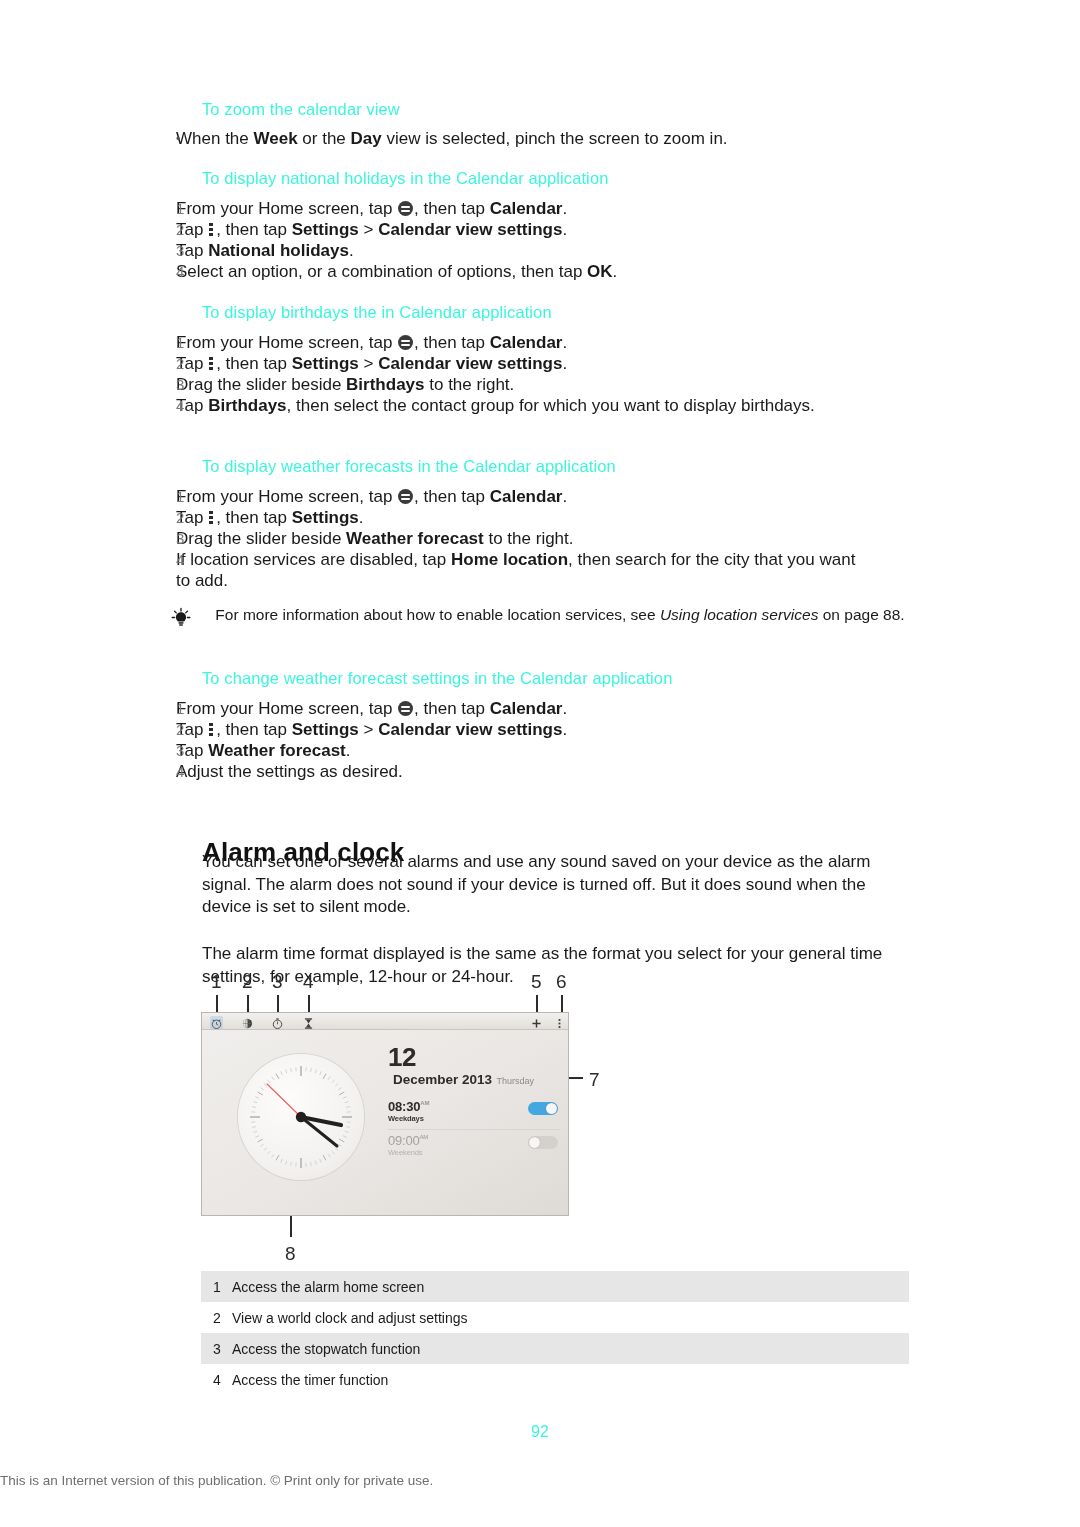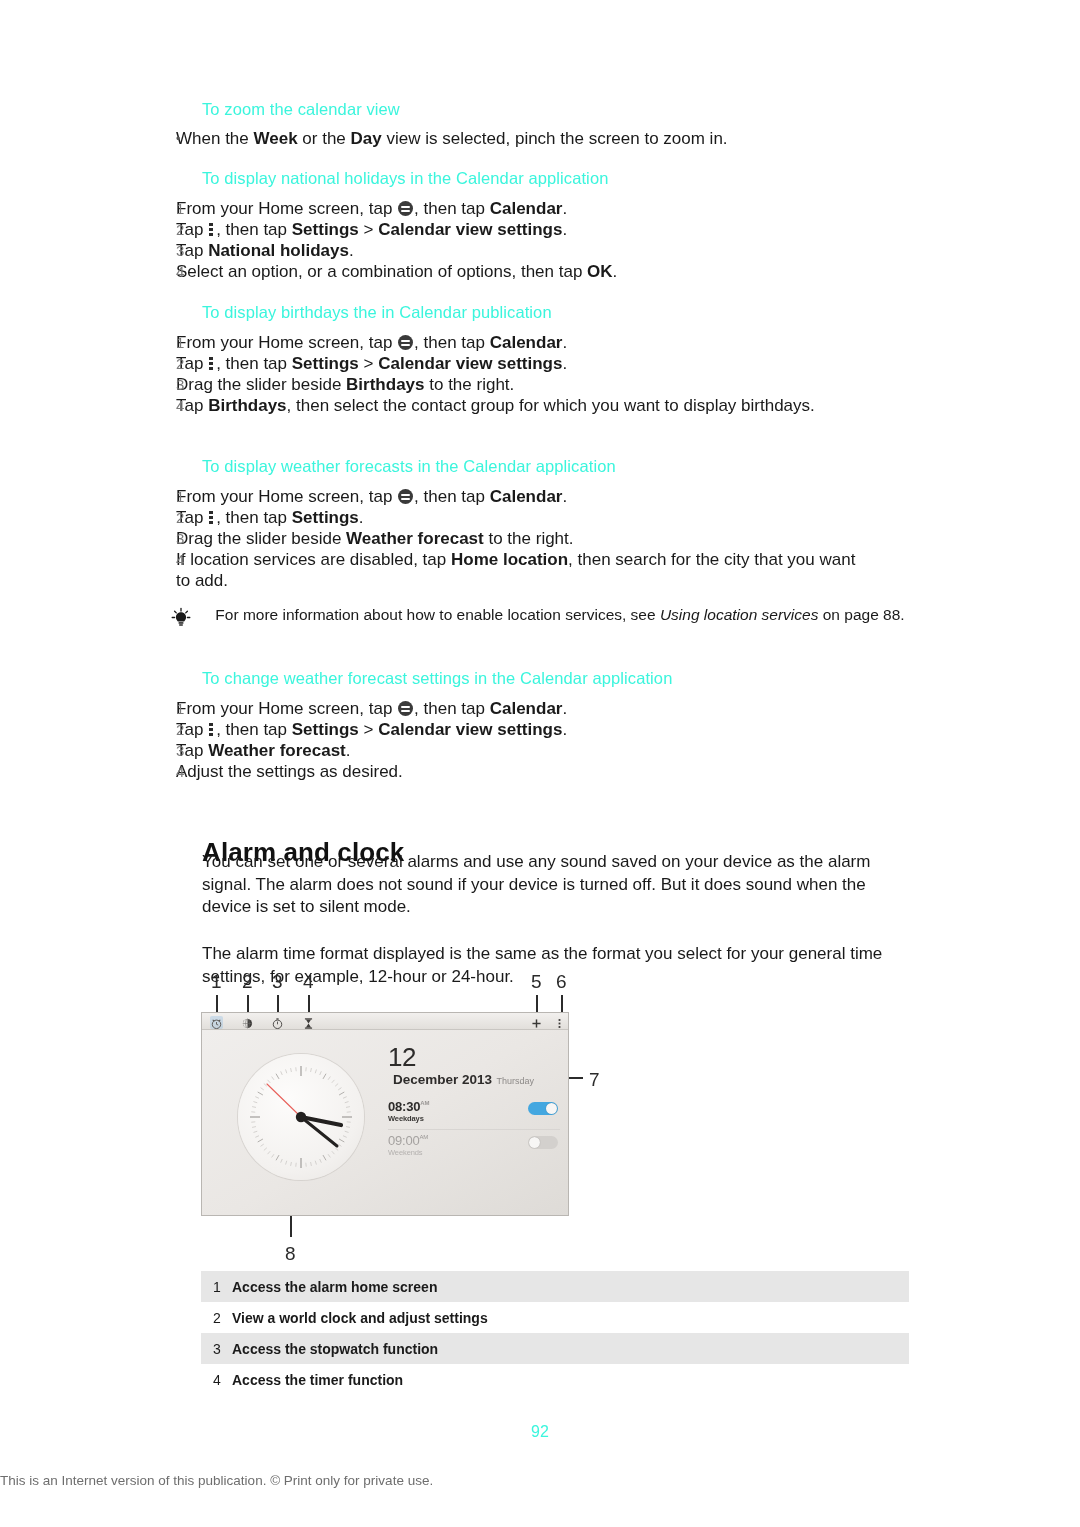--- a/index.html
+++ b/index.html
@@ -218,21 +218,21 @@
     box-shadow: 0 0 0 1px rgba(190,186,182,0.45);
   }
   .alarmpanel {
     position: absolute;
     left: 186px;
     top: 14px;
     width: 172px;
   }
   .ap-day {
     font-size: 26px;
-    font-weight: 400;
+    font-weight: 700;
     color: #2e2c2b;
     line-height: 26px;
     display: inline-block;
     vertical-align: top;
     letter-spacing: -0.5px;
   }
   .ap-monthwrap {
     display: inline-block;
     margin-left: 5px;
     vertical-align: top;
@@ -303,21 +303,21 @@
     height: 31px;
     font-size: 14px;
     color: #1a1a1a;
   }
   .legend-row.alt { background: #e6e6e6; }
   .legend-row .num {
     width: 31px;
     padding-left: 12px;
     box-sizing: border-box;
   }
-  .legend-row .desc { flex: 1; font-weight: bold; }
+  .legend-row .desc { flex: 1; }
 
   
   .pagenum {
     position: absolute;
     left: 0; right: 0;
     top: 1423px;
     text-align: center;
     font-size: 16px;
     color: #3bf5dd;
   }
@@ -352,21 +352,21 @@
   </div>
   <div class="bullet-row" style="top:240px">
     <span class="marker">3</span>
     <span class="txt">Tap <b>National holidays</b>.</span>
   </div>
   <div class="bullet-row" style="top:261px">
     <span class="marker">4</span>
     <span class="txt">Select an option, or a combination of options, then tap <b>OK</b>.</span>
   </div>
 
-  <div class="sub-head" style="top:303px">To display birthdays the in Calendar publication</div>
+  <div class="sub-head" style="top:303px">To display birthdays the in Calendar application</div>
   <div class="bullet-row" style="top:332px">
     <span class="marker">1</span>
     <span class="txt">From your Home screen, tap <span class="ic-appdrawer"></span>, then tap <b>Calendar</b>.</span>
   </div>
   <div class="bullet-row" style="top:353px">
     <span class="marker">2</span>
     <span class="txt">Tap <span class="ic-overflow"><i></i><i></i><i></i></span>, then tap <b>Settings</b> &gt; <b>Calendar view settings</b>.</span>
   </div>
   <div class="bullet-row" style="top:374px">
     <span class="marker">3</span>

